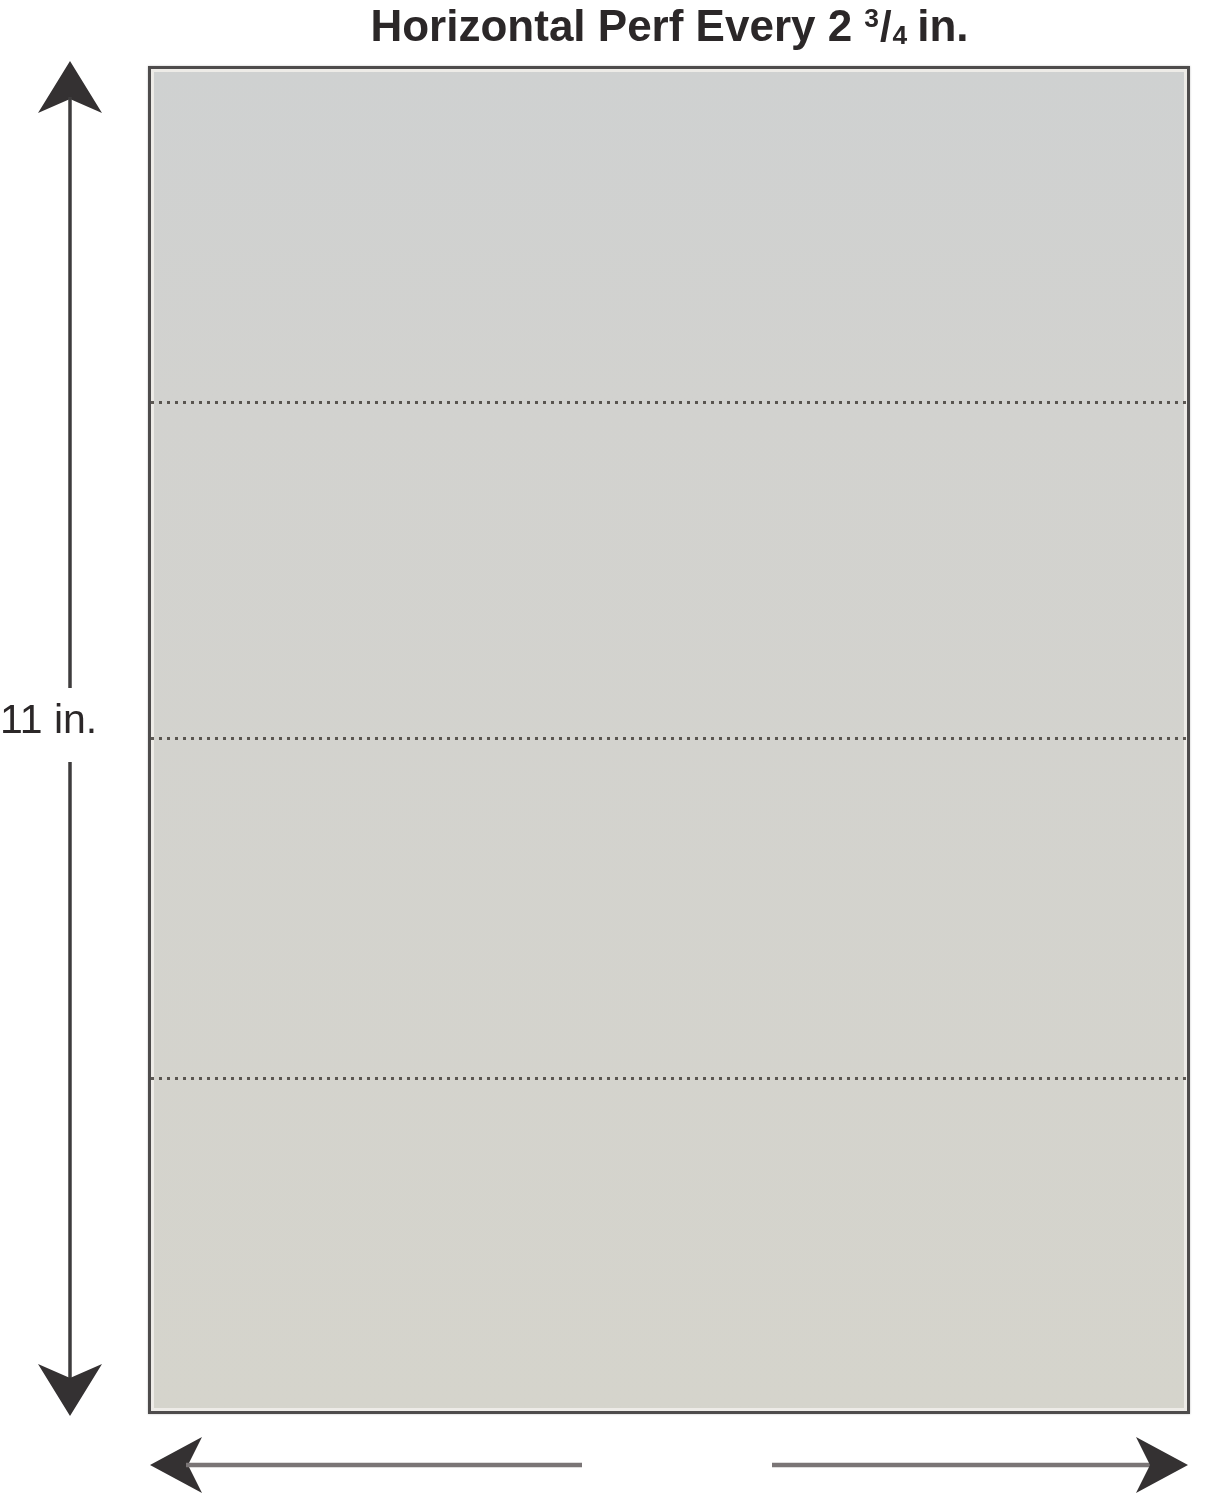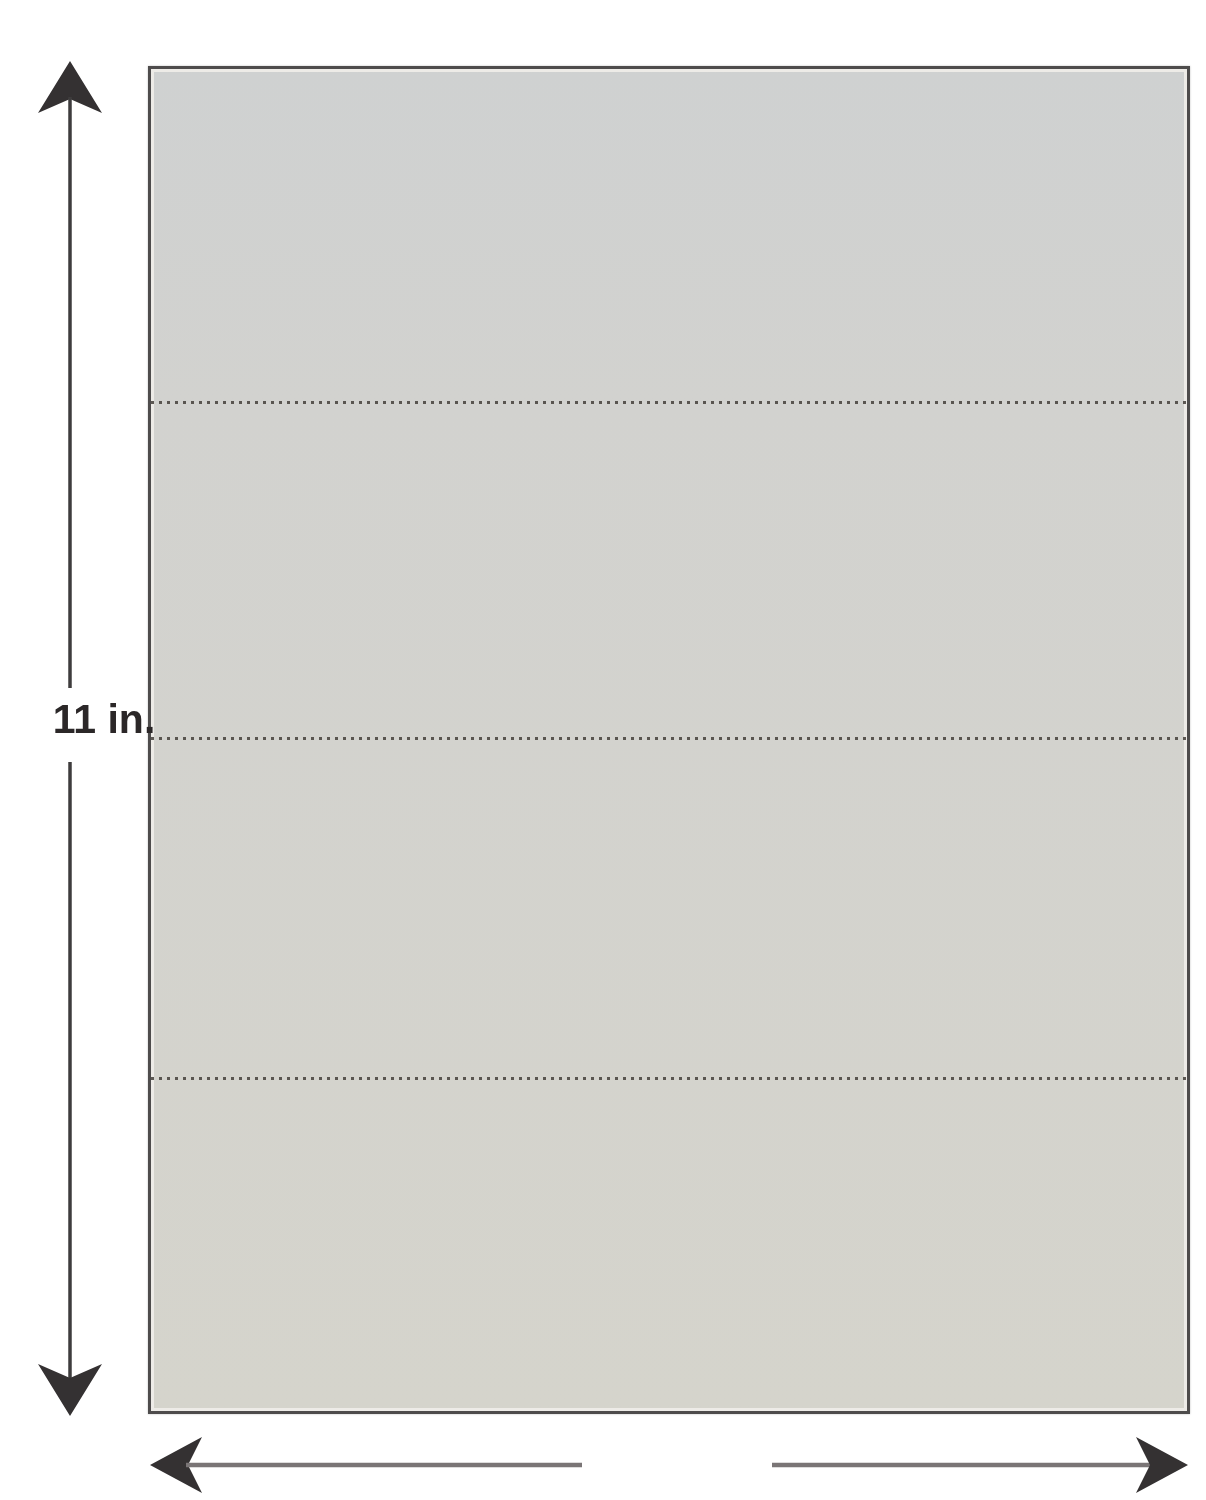--- a/index.html
+++ b/index.html
@@ -57,41 +57,42 @@
   }
   .perf-1{top:332px;}
   .perf-2{top:668px;}
   .perf-3{top:1008px;}
   .dim-arrow{position:absolute;}
   .v-arrow{left:30px;top:55px;}
   .h-arrow{left:140px;top:1432px;}
   .height-label{
     position:absolute;
     left:0px;top:696px;width:140px;
-    text-align:center;
-    font-size:41px;font-weight:bold;
+    font-size:41px;font-weight:normal;
     color:#2b2728;
     white-space:nowrap;
-    padding-left:34px;
   }
   .width-label{
     position:absolute;
     left:580px;top:1440px;width:200px;
     text-align:center;
     font-size:41px;font-weight:bold;
     color:#2b2728;
     white-space:nowrap;
   }
   .width-label .frac{margin:0 8px 0 10px;}
 </style>
 </head>
 <body>
 
 <div class="canvas">
 
+  <div class="title">
+    <span>Horizontal Perf Every 2</span><span class="frac"><span class="sup">3</span><span class="slash">/</span><span class="sub">4</span></span><span>in.</span>
+  </div>
 
   <div class="paper">
     <div class="perf-line perf-1"></div>
     <div class="perf-line perf-2"></div>
     <div class="perf-line perf-3"></div>
   </div>
 
   <svg class="dim-arrow v-arrow" width="80" height="1368" viewBox="0 0 80 1368">
     <polygon points="40,6 8,58 40,44 72,58" fill="#343132"></polygon>
     <line x1="40" y1="42" x2="40" y2="633" stroke="#3e3c3d" stroke-width="3.5"></line>

